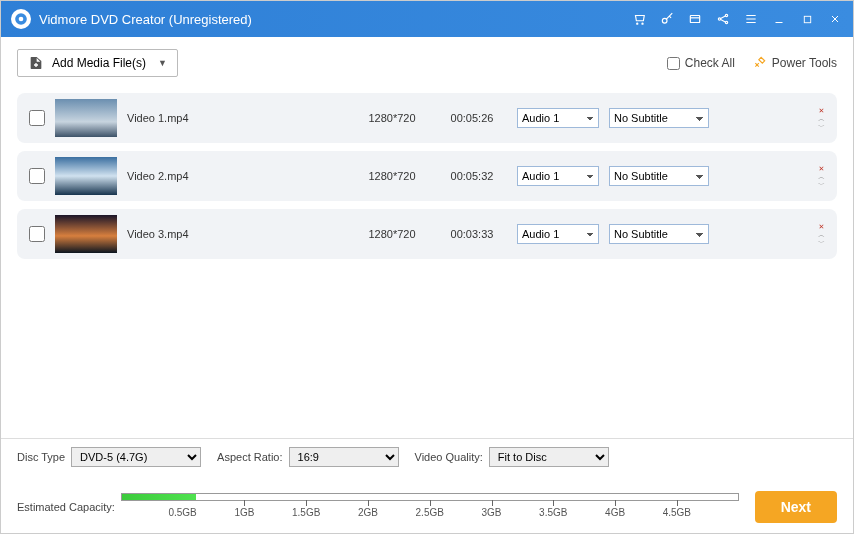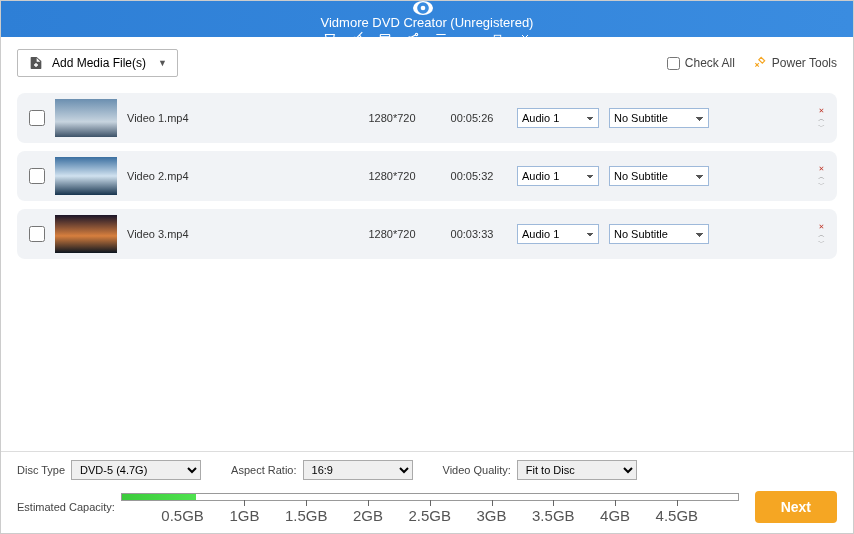--- a/index.html
+++ b/index.html
@@ -1,18 +1,18 @@
 <!DOCTYPE html>
 <html><head>
 <meta charset="utf-8">
 <style>
 * { margin: 0; padding: 0; box-sizing: border-box; font-family: "Segoe UI", Arial, sans-serif; }
 body { background: #fff; width: 854px; height: 534px; overflow: hidden; }
 .window { width: 854px; height: 534px; border: 1px solid #ccc; display: flex; flex-direction: column; }
-.titlebar { background: linear-gradient(to right, #2e7fd6, #3a8ce0); height: 36px; display: flex; align-items: center; padding: 0 10px; color: #fff; flex-direction: column; }
+.titlebar { background: linear-gradient(to right, #2e7fd6, #3a8ce0); height: 36px; display: flex; align-items: center; padding: 0 10px; color: #fff; }
 .titlebar .logo { width: 20px; height: 20px; border-radius: 50%; background: #fff; margin-right: 8px; display: flex; align-items: center; justify-content: center; }
 .titlebar .logo svg { width: 14px; height: 14px; fill: #3a8ce0; }
 .titlebar .title { font-size: 13px; flex: 1; }
 .titlebar .icons { display: flex; gap: 12px; align-items: center; }
 .titlebar .icons span { cursor: pointer; font-size: 13px; display:flex; align-items:center; justify-content:center; width:16px; height:16px; }
 .content { flex: 1; background: #fff; display: flex; flex-direction: column; padding: 12px 16px 6px 16px; }
 .toolbar { display: flex; align-items: center; margin-bottom: 16px; }
 .add-btn { border: 1px solid #bbb; border-radius: 2px; padding: 5px 10px; display: flex; align-items: center; gap: 8px; font-size: 12px; cursor: pointer; background: #fff; }
 .add-btn .plus-icon { width:16px; height:16px; display:flex; align-items:center; justify-content:center; }
 .add-btn .caret { font-size: 9px; color: #555; margin-left: 4px; }
@@ -33,29 +33,29 @@
 .dur { width: 70px; text-align: center; }
 .select { border: 1px solid #9eb9da; background: #fff; font-size: 11px; height: 20px; width: 82px; padding-left: 4px; appearance:none; -webkit-appearance:none; background-image: linear-gradient(45deg, transparent 50%, #555 50%), linear-gradient(135deg, #555 50%, transparent 50%); background-position: right 8px top 8px, right 4px top 8px; background-size: 4px 4px, 4px 4px; background-repeat: no-repeat; }
 .select.subtitle { width: 100px; }
 .row-actions { display:flex; flex-direction:column; gap:1px; margin-left:auto; padding-right:4px; align-items:center; }
 .row-actions span { font-size:7px; color:#c0392b; cursor:pointer; line-height:1; }
 .row-actions .arrow { color:#888; }
 .watermark { position:absolute; top:48%; left:50%; transform:translate(-50%,-50%); opacity:0.12; font-size:46px; color:#555; text-align:center; pointer-events:none; }
 .watermark .lock { font-size:40px; }
 .watermark .sub { font-size:20px; letter-spacing:1px; }
 .bottom { border-top:1px solid #ddd; padding: 8px 16px 10px; background:#fff; }
-.settings { display:flex; align-items:center; gap:30px; font-size:11px; color:#444; margin-bottom:11px; }
+.settings { display:flex; align-items:center; gap:16px; font-size:11px; color:#444; margin-bottom:24px; }
 .settings .grp { display:flex; align-items:center; gap:6px; }
 .settings select { border:1px solid #aaa; height:20px; font-size:11px; padding:0 4px; }
 .cap-row { display:flex; align-items:center; gap:6px; font-size:11px; color:#444; }
 .cap-bar-wrap { flex:1; display:flex; align-items:flex-start; }
 .cap-bar { position:relative; height:28px; flex:1; }
 .cap-track { position:absolute; top:0; left:0; right:0; height:8px; background:#fff; border:1px solid #999; }
 .cap-fill { position:absolute; top:1px; left:1px; height:6px; background: linear-gradient(to right, #3ccb3c, #4fe24f); width:12%; }
-.cap-label { position:absolute; top:14px; font-size:15px; color:#555; transform:translateX(-50%); }
+.cap-label { position:absolute; top:14px; font-size:10px; color:#555; transform:translateX(-50%); }
 .tick { position:absolute; top:7px; width:1px; height:6px; background:#666; }
 .next-btn { background:#f5a623; color:#fff; border:none; border-radius:4px; padding: 8px 26px; font-size:14px; font-weight:bold; cursor:pointer; margin-left:16px; }
 .next-area { display:flex; align-items:center; }
 </style>
 </head>
 <body>
 
 <div class="window">
   <div class="titlebar">
     <span class="logo">

